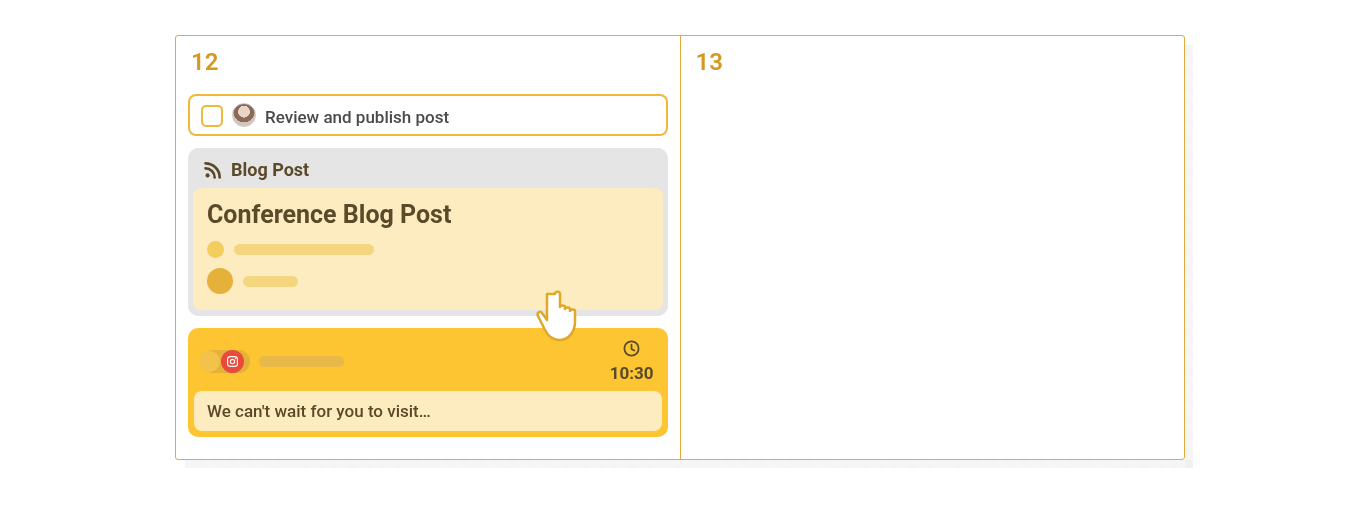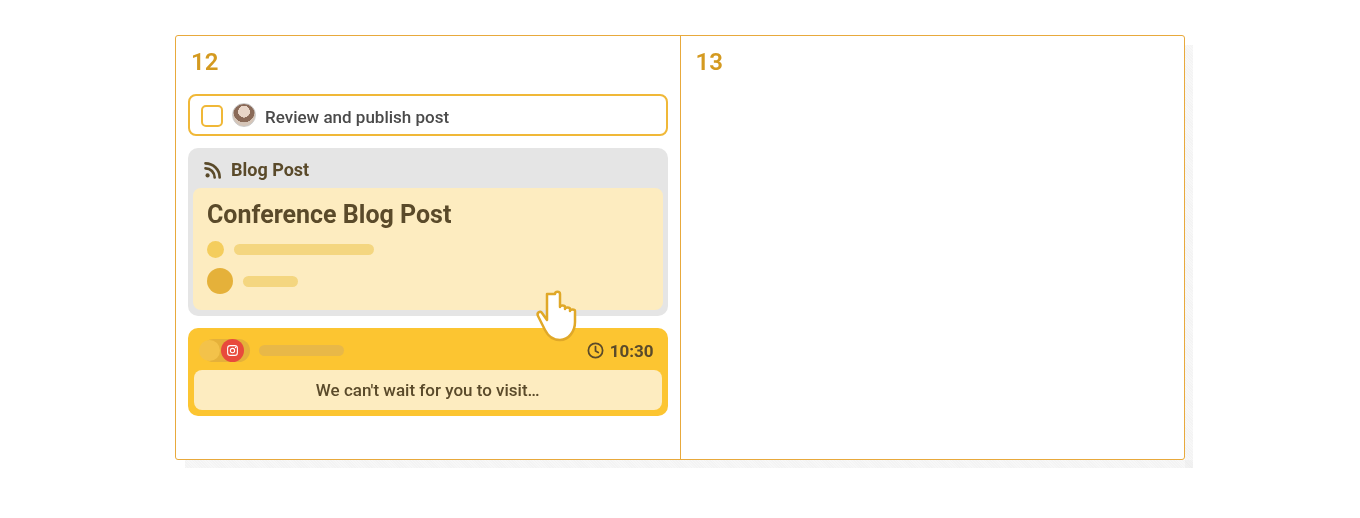--- a/index.html
+++ b/index.html
@@ -190,30 +190,30 @@
       margin-left: 9px;
     }
     .social-time {
       margin-left: auto;
       display: flex;
       align-items: center;
       gap: 5px;
       font-size: 17px;
       font-weight: 700;
       color: #5a4a2a;
+      flex-direction: column;
     }
     .clock-icon { width: 19px; height: 19px; }
     .social-body {
       background: #fdecc0;
       border-radius: 8px;
       padding: 10px 13px;
       font-size: 17px;
       color: #5a4a2a;
       font-weight: 500;
-      text-align: center;
     }
   </style>
 </head>
 <body>
 
 <div class="calendar-wrap">
   <div class="shadow"></div>
   <div class="shadow-bottom"></div>
   <div class="calendar">
 

